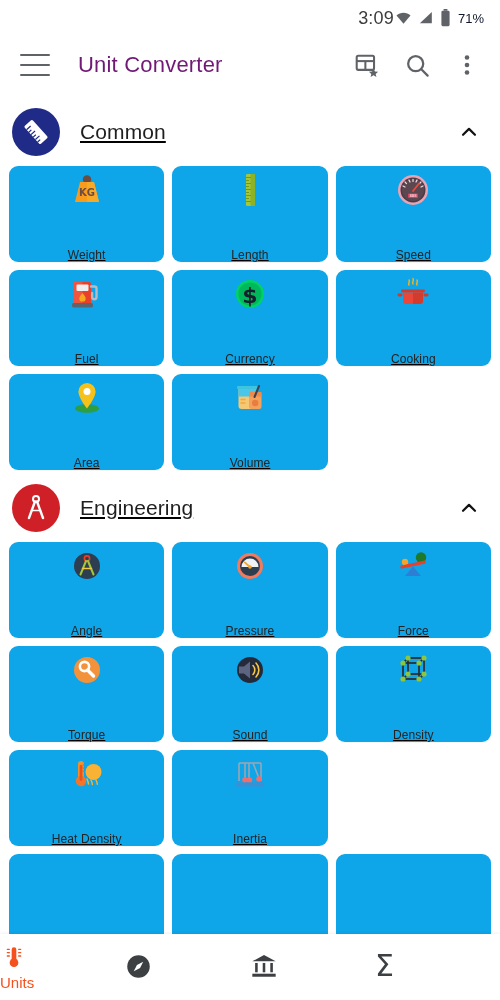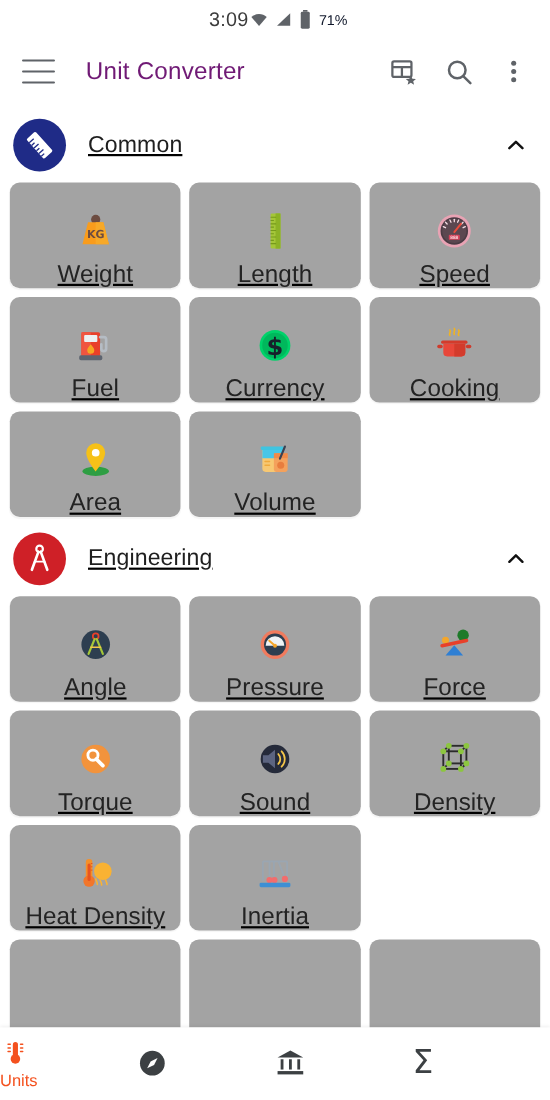--- a/index.html
+++ b/index.html
@@ -7,21 +7,21 @@
   html, body {
     width: 500px; height: 1000px;
     background: #ffffff;
     font-family: "Liberation Sans", sans-serif;
     overflow: hidden;
   }
   .phone { position: relative; width: 500px; height: 1000px; background:#fff; overflow:hidden; }
 
   
   .statusbar {
-    height: 36px; display:flex; align-items:center; justify-content:center;
+    height: 36px; display:flex; align-items:center; justify-content:flex-end;
     padding: 0 16px 0 22px; color:#4a4a4a;
   }
   .status-time { font-size: 18px; color:#3c3c3c; letter-spacing:.2px; }
   .status-right { display:flex; align-items:center; gap:5px; }
   .status-pct { font-size:13px; color:#0f172a; margin-left:2px; }
 
   
   .appbar {
     height: 58px; display:flex; align-items:center; padding: 0 14px 0 20px;
   }
@@ -40,27 +40,27 @@
   .section-head { display:flex; align-items:center; padding: 14px 18px 10px 12px; }
   .sec-circle {
     width:48px; height:48px; border-radius:50%;
     display:flex; align-items:center; justify-content:center; flex:0 0 48px;
   }
   .sec-title { font-size:21px; color:#1f1f1f; margin-left:20px; flex:1; letter-spacing:.1px; }
   .chev { width:26px; height:26px; display:flex; align-items:center; justify-content:center; }
 
   .grid { display:grid; grid-template-columns: repeat(3, 1fr); gap: 8px; padding: 0 9px; }
   .tile {
-    background:#a3a3a3; border-radius:9px; height:96px;
-    display:flex; flex-direction:column; align-items:center; justify-content:flex-end;
+    background:#0ea5e9; border-radius:9px; height:96px;
+    display:flex; flex-direction:column; align-items:center; justify-content:space-between;
     box-shadow: 0 1px 1px rgba(0,0,0,0.045);
     cursor:pointer;
   }
   .tile .ico { height:48px; display:flex; align-items:center; justify-content:center; margin-bottom:2px; }
-  .tile .lbl { font-size:22px; color:#232323; letter-spacing:.1px; }
+  .tile .lbl { font-size:12px; color:#232323; letter-spacing:.1px; }
 
   
   .bottomnav {
     position:absolute; left:0; right:0; bottom:0; height:66px; background:#ffffff;
     display:flex; align-items:center; box-shadow: 0 -1px 3px rgba(0,0,0,0.06);
   }
   .navitem { flex:1; display:flex; flex-direction:column; align-items:flex-start; justify-content:center; gap:2px; cursor:pointer; height:100%; }
   .navitem .nlbl { font-size:15px; color:#f4511e; }
   .sigma { font-size:30px; color:#3c4043; line-height:1; font-family:"DejaVu Sans", sans-serif; }
 </style>

